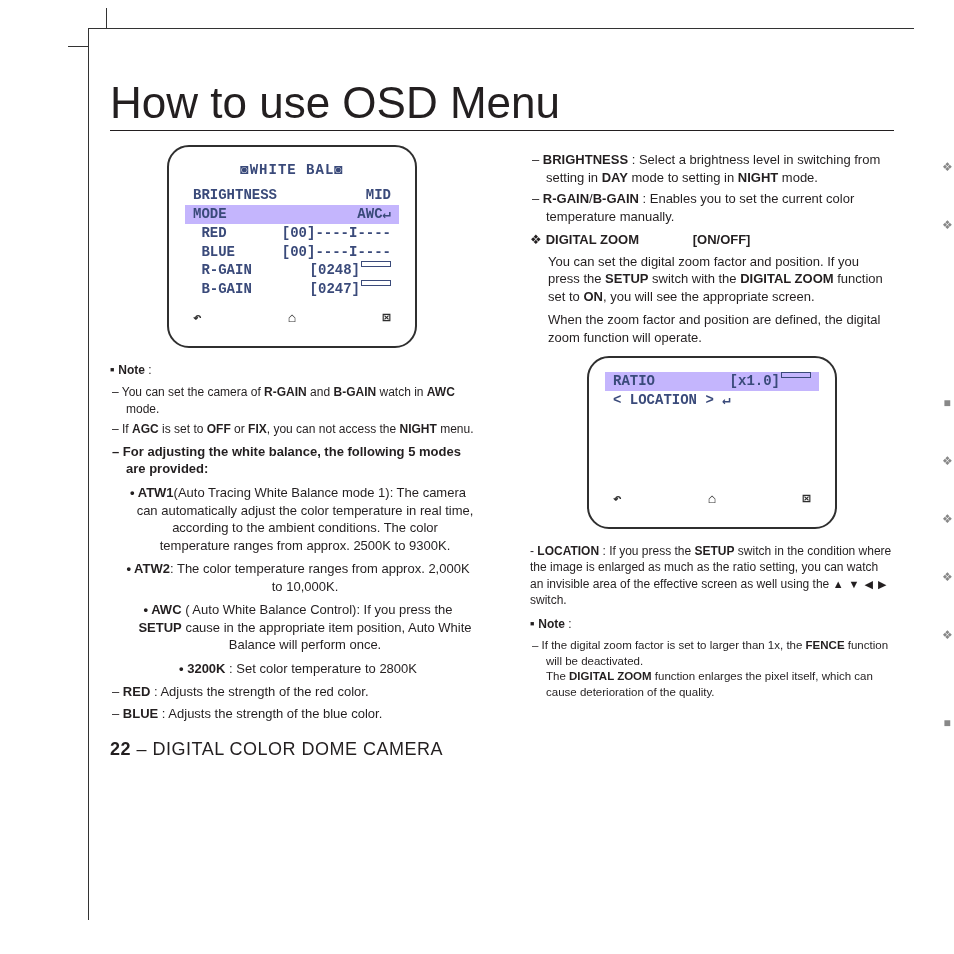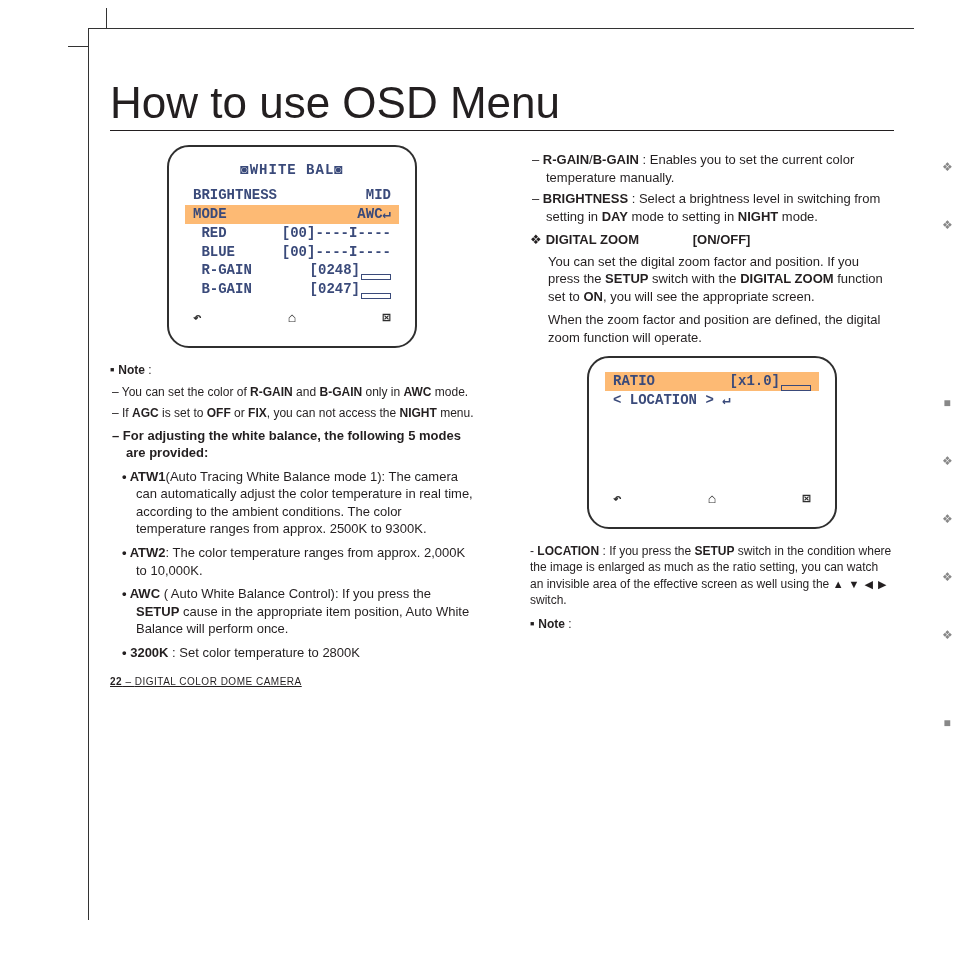--- a/index.html
+++ b/index.html
@@ -59,38 +59,38 @@
     font-family: "Courier New", monospace;
     font-size: 14px;
     color: #3a4a7a;
     font-weight: bold;
     margin: 0 auto 14px auto;
     max-width: 250px;
   }
   .osd-title { text-align: center; margin-bottom: 6px; letter-spacing: 1px; }
   .osd-row { display: flex; justify-content: space-between; white-space: pre; }
   .osd-row .val { text-align: right; }
-  .osd-row.sel { background: #fdba74; margin: 0 -8px; padding: 0 8px; }
+  .osd-row.sel { background: #c4b5fd; margin: 0 -8px; padding: 0 8px; }
   .osd-foot { display: flex; justify-content: space-between; margin-top: 10px; font-size: 14px; color:#2f2f2f; }
-  .gauge { display:inline-flex; align-items:flex-end; }
+  .gauge { display:inline-flex; align-items:flex-start; }
   .gauge .bracket { }
   .gauge .bar { width:30px; height:6px; border:1px solid #3a4a7a; display:inline-block; vertical-align:middle; margin-left:1px;}
   ul.dash { list-style: none; padding-left: 16px; margin: 6px 0; }
   ul.dash > li::before { content: "– "; margin-left: -14px; }
   ul.dash > li { margin-bottom: 4px; }
   ul.bullet { list-style: none; padding-left: 22px; margin: 6px 0 6px 4px; }
   ul.bullet > li::before { content: "• "; margin-left: -14px; font-weight:bold; }
-  ul.bullet > li { margin-bottom: 6px; }
+  ul.bullet > li { margin-bottom: 6px; text-align: center; }
   .note-hdr { font-size: 12px; margin: 8px 0 2px 0; }
   .note-hdr .sq { font-size: 7px; vertical-align: 2px; margin-right:4px;}
   .sub { font-size: 12px; }
   .bold { font-weight: bold; }
   .head-item { margin: 6px 0 4px 0; }
   .diamond { font-size: 13px; margin-right:4px; }
-  .footer-line { font-size: 10px; margin-top: 14px; letter-spacing: 0.5px; text-decoration: underline; }
+  .footer-line { font-size: 18px; margin-top: 14px; letter-spacing: 0.5px; }
   .right-diamonds {
     position: absolute;
     right: 2px;
     top: 160px;
     display: flex;
     flex-direction: column;
     gap: 44px;
     color: #888;
     font-size: 12px;
   }
@@ -132,43 +132,47 @@
         <div class="osd-row"><span> B-GAIN</span><span class="val gauge"><span class="bracket">[0247]</span><span class="bar"></span></span></div>
         <div class="osd-foot">
           <span>↶</span>
           <span>⌂</span>
           <span>⊠</span>
         </div>
       </div>
 
       <div class="note-hdr"><span class="sq">■</span><span class="bold">Note</span> :</div>
       <ul class="dash sub">
-        <li><span>You can set the color of </span><span class="bold">R-GAIN</span><span> and </span><span class="bold">B-GAIN</span><span> only in </span><span class="bold">AWC</span><span> mode.</span></li>
+        <li><span>You can set the camera of </span><span class="bold">R-GAIN</span><span> and </span><span class="bold">B-GAIN</span><span> watch in </span><span class="bold">AWC</span><span> mode.</span></li>
         <li><span>If </span><span class="bold">AGC</span><span> is set to </span><span class="bold">OFF</span><span> or </span><span class="bold">FIX</span><span>, you can not access the </span><span class="bold">NIGHT</span><span> menu.</span></li>
       </ul>
 
       <ul class="dash">
         <li class="bold">For adjusting the white balance, the following 5 modes are provided:</li>
       </ul>
       <ul class="bullet">
         <li><span class="bold">ATW1</span><span>(Auto Tracing White Balance mode 1): The camera can automatically adjust the color temperature in real time, according to the ambient conditions. The color temperature ranges from approx. 2500K to 9300K.</span></li>
         <li><span class="bold">ATW2</span><span>: The color temperature ranges from approx. 2,000K to 10,000K.</span></li>
         <li><span class="bold">AWC</span><span> ( Auto White Balance Control): If you press the </span><span class="bold">SETUP</span><span> cause in the appropriate item position, Auto White Balance will perform once.</span></li>
         <li><span class="bold">3200K</span><span> : Set color temperature to 2800K</span></li>
       </ul>
+      <ul class="dash">
+        <li><span class="bold">RED</span><span> : Adjusts the strength of the red color.</span></li>
+        <li><span class="bold">BLUE</span><span> : Adjusts the strength of the blue color.</span></li>
+      </ul>
 
       <div class="footer-line">
         <span class="bold">22</span><span> – </span><span>DIGITAL COLOR DOME CAMERA</span>
       </div>
     </div>
 
     <div class="col">
       <ul class="dash">
+        <li><span class="bold">BRIGHTNESS</span><span> : Select a brightness level in switching from setting in </span><span class="bold">DAY</span><span> mode to setting in </span><span class="bold">NIGHT</span><span> mode.</span></li>
         <li><span class="bold">R-GAIN</span><span>/</span><span class="bold">B-GAIN</span><span> : Enables you to set the current color temperature manually.</span></li>
-        <li><span class="bold">BRIGHTNESS</span><span> : Select a brightness level in switching from setting in </span><span class="bold">DAY</span><span> mode to setting in </span><span class="bold">NIGHT</span><span> mode.</span></li>
       </ul>
 
       <div class="head-item">
         <span class="diamond">❖</span><span class="bold">DIGITAL ZOOM</span>
         <span style="display:inline-block;width:50px"></span><span class="bold">[ON/OFF]</span>
       </div>
       <p style="margin:4px 0 6px 18px">
         <span>You can set the digital zoom factor and position. If you press the </span><span class="bold">SETUP</span><span> switch with the </span><span class="bold">DIGITAL ZOOM</span><span> function set to </span><span class="bold">ON</span><span>, you will see the appropriate screen.</span>
       </p>
       <p style="margin:4px 0 10px 18px">When the zoom factor and position are defined, the digital zoom function will operate.</p>
@@ -182,15 +186,18 @@
           <span>⌂</span>
           <span>⊠</span>
         </div>
       </div>
 
       <p class="sub" style="margin:8px 0 6px 0">
         <span>- </span><span class="bold">LOCATION</span><span> : If you press the </span><span class="bold">SETUP</span><span> switch in the condition where the image is enlarged as much as the ratio setting, you can watch an invisible area of the effective screen as well using the </span><span class="arrows">▲ ▼ ◀ ▶</span><span> switch.</span>
       </p>
 
       <div class="note-hdr"><span class="sq">■</span><span class="bold">Note</span> :</div>
+      <ul class="dash sub" style="font-size:11.5px">
+        <li>If the digital zoom factor is set to larger than 1x, the <span class="bold">FENCE</span> function will be deactivated.<br>The <span class="bold">DIGITAL ZOOM</span> function enlarges the pixel itself, which can cause deterioration of the quality.</li>
+      </ul>
     </div>
   </div>
 </div>
 
 </body></html>

